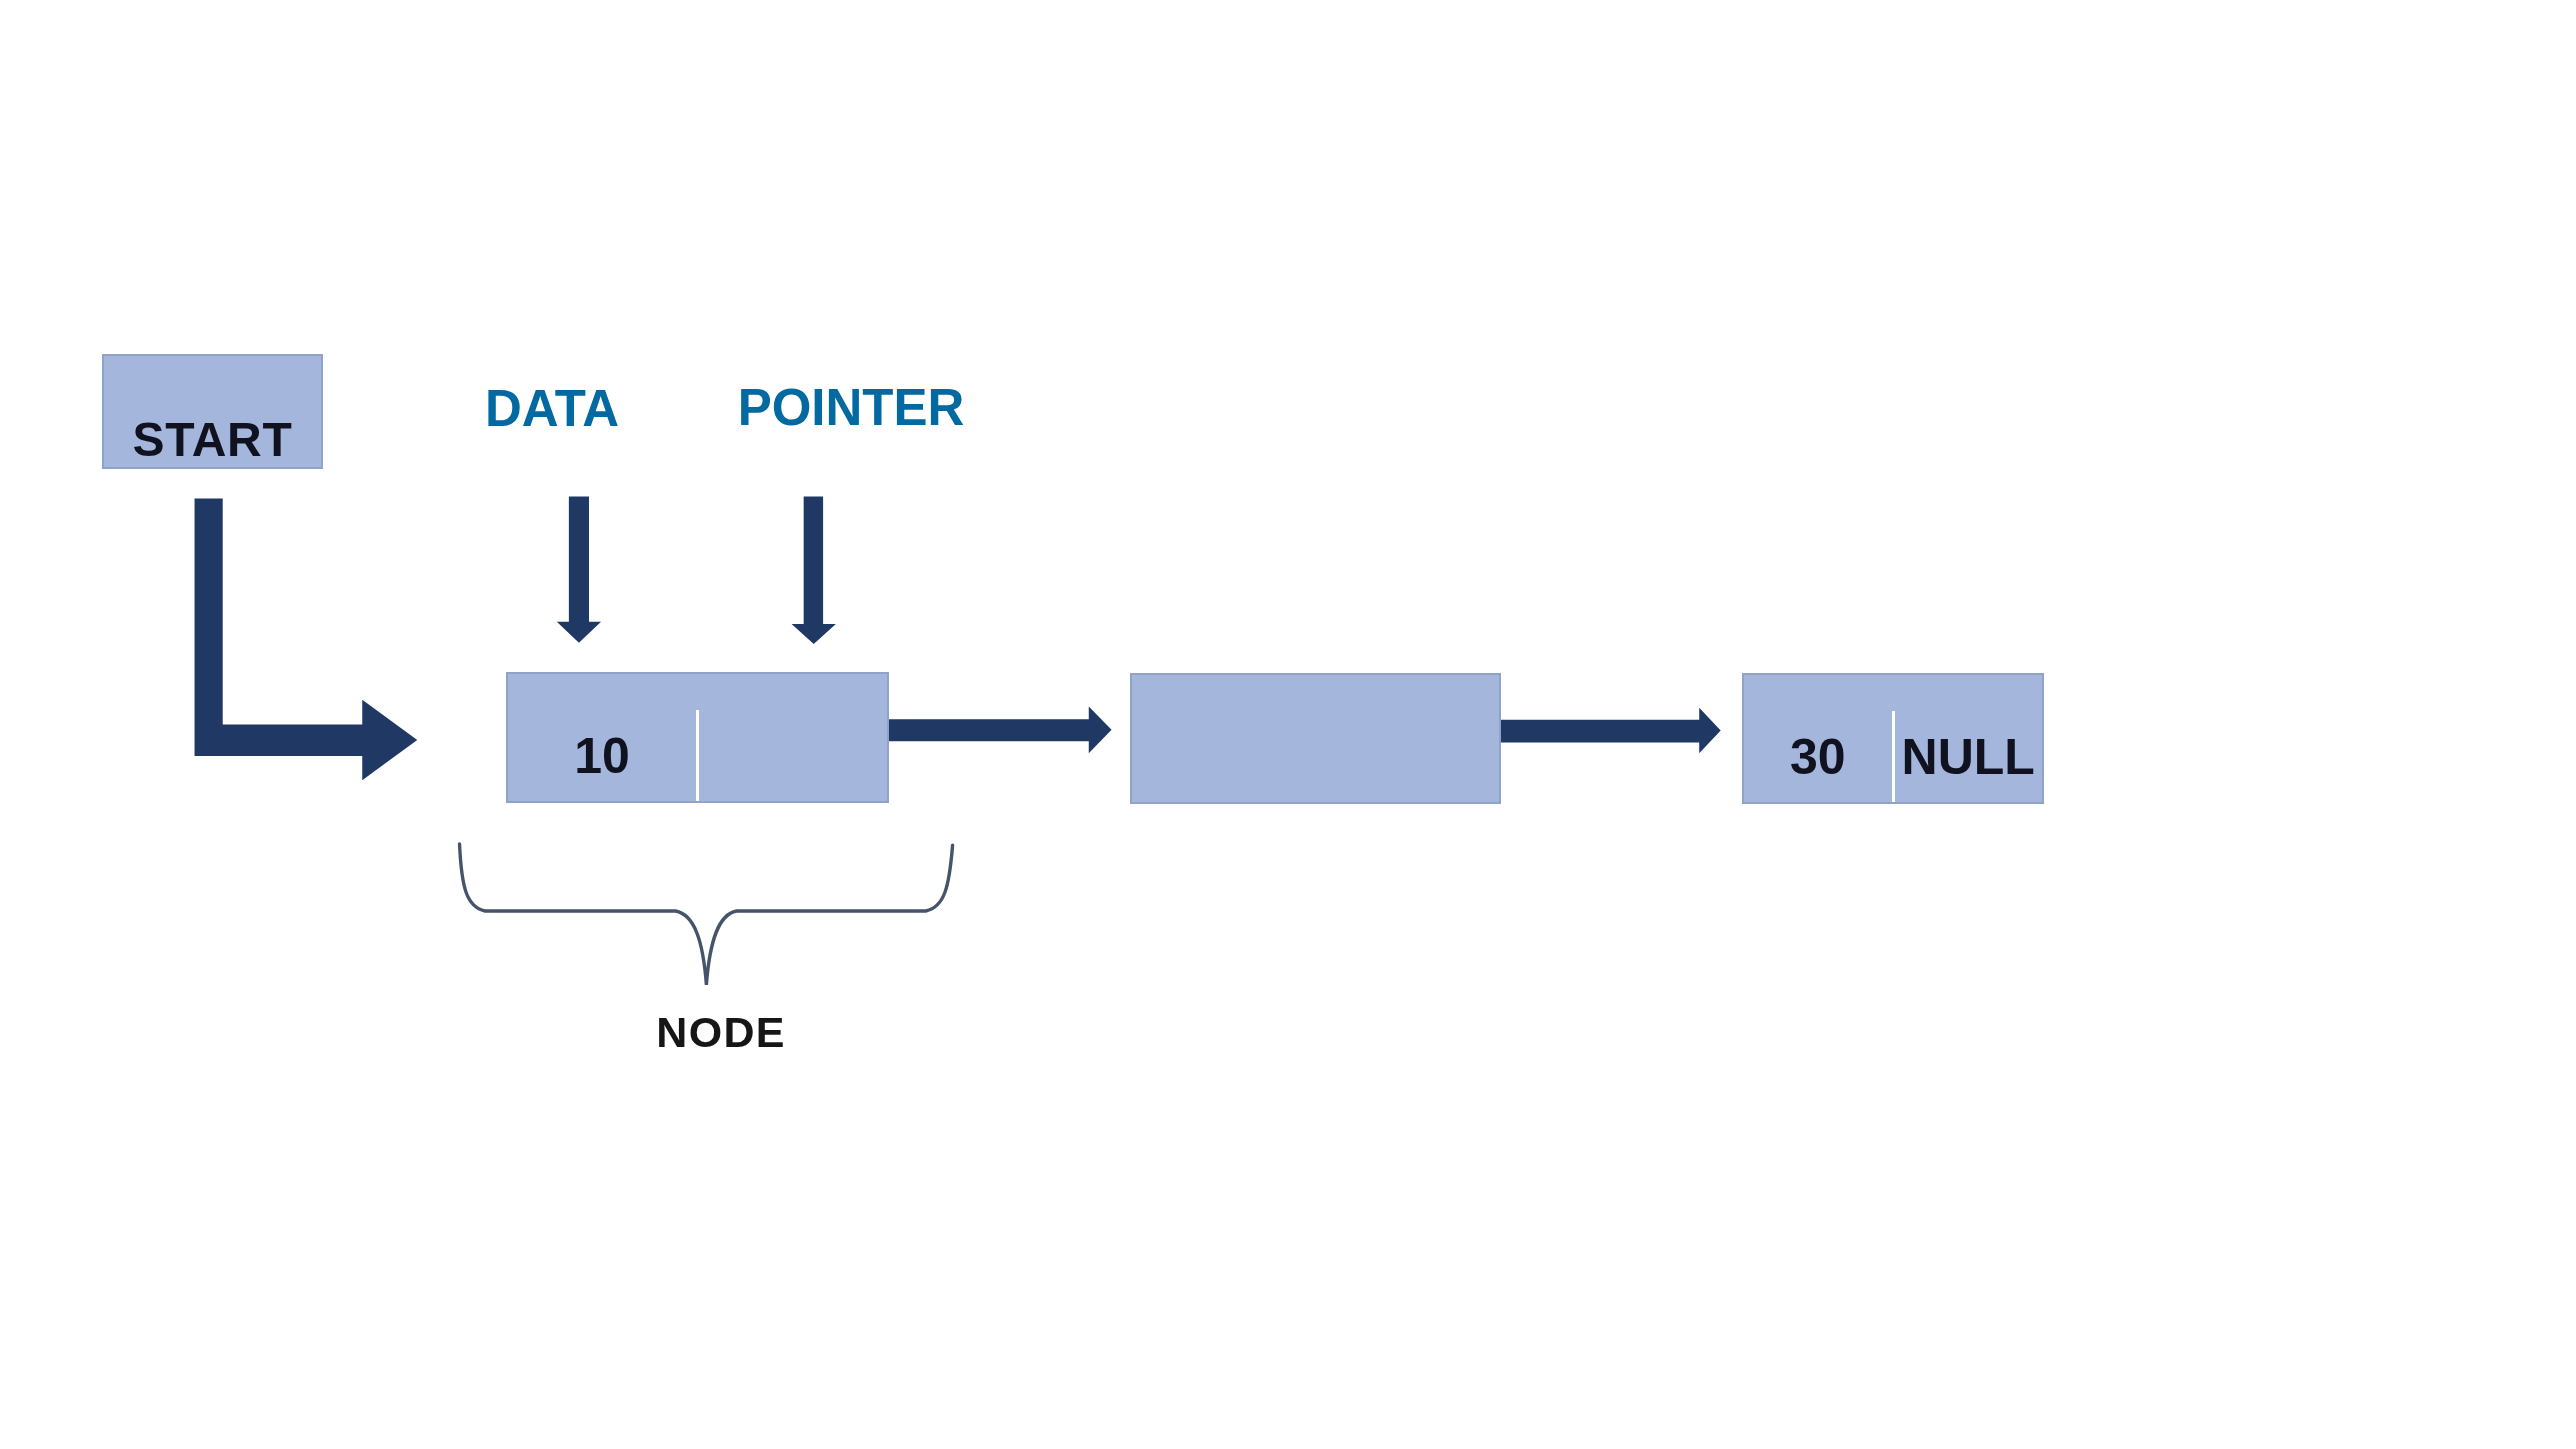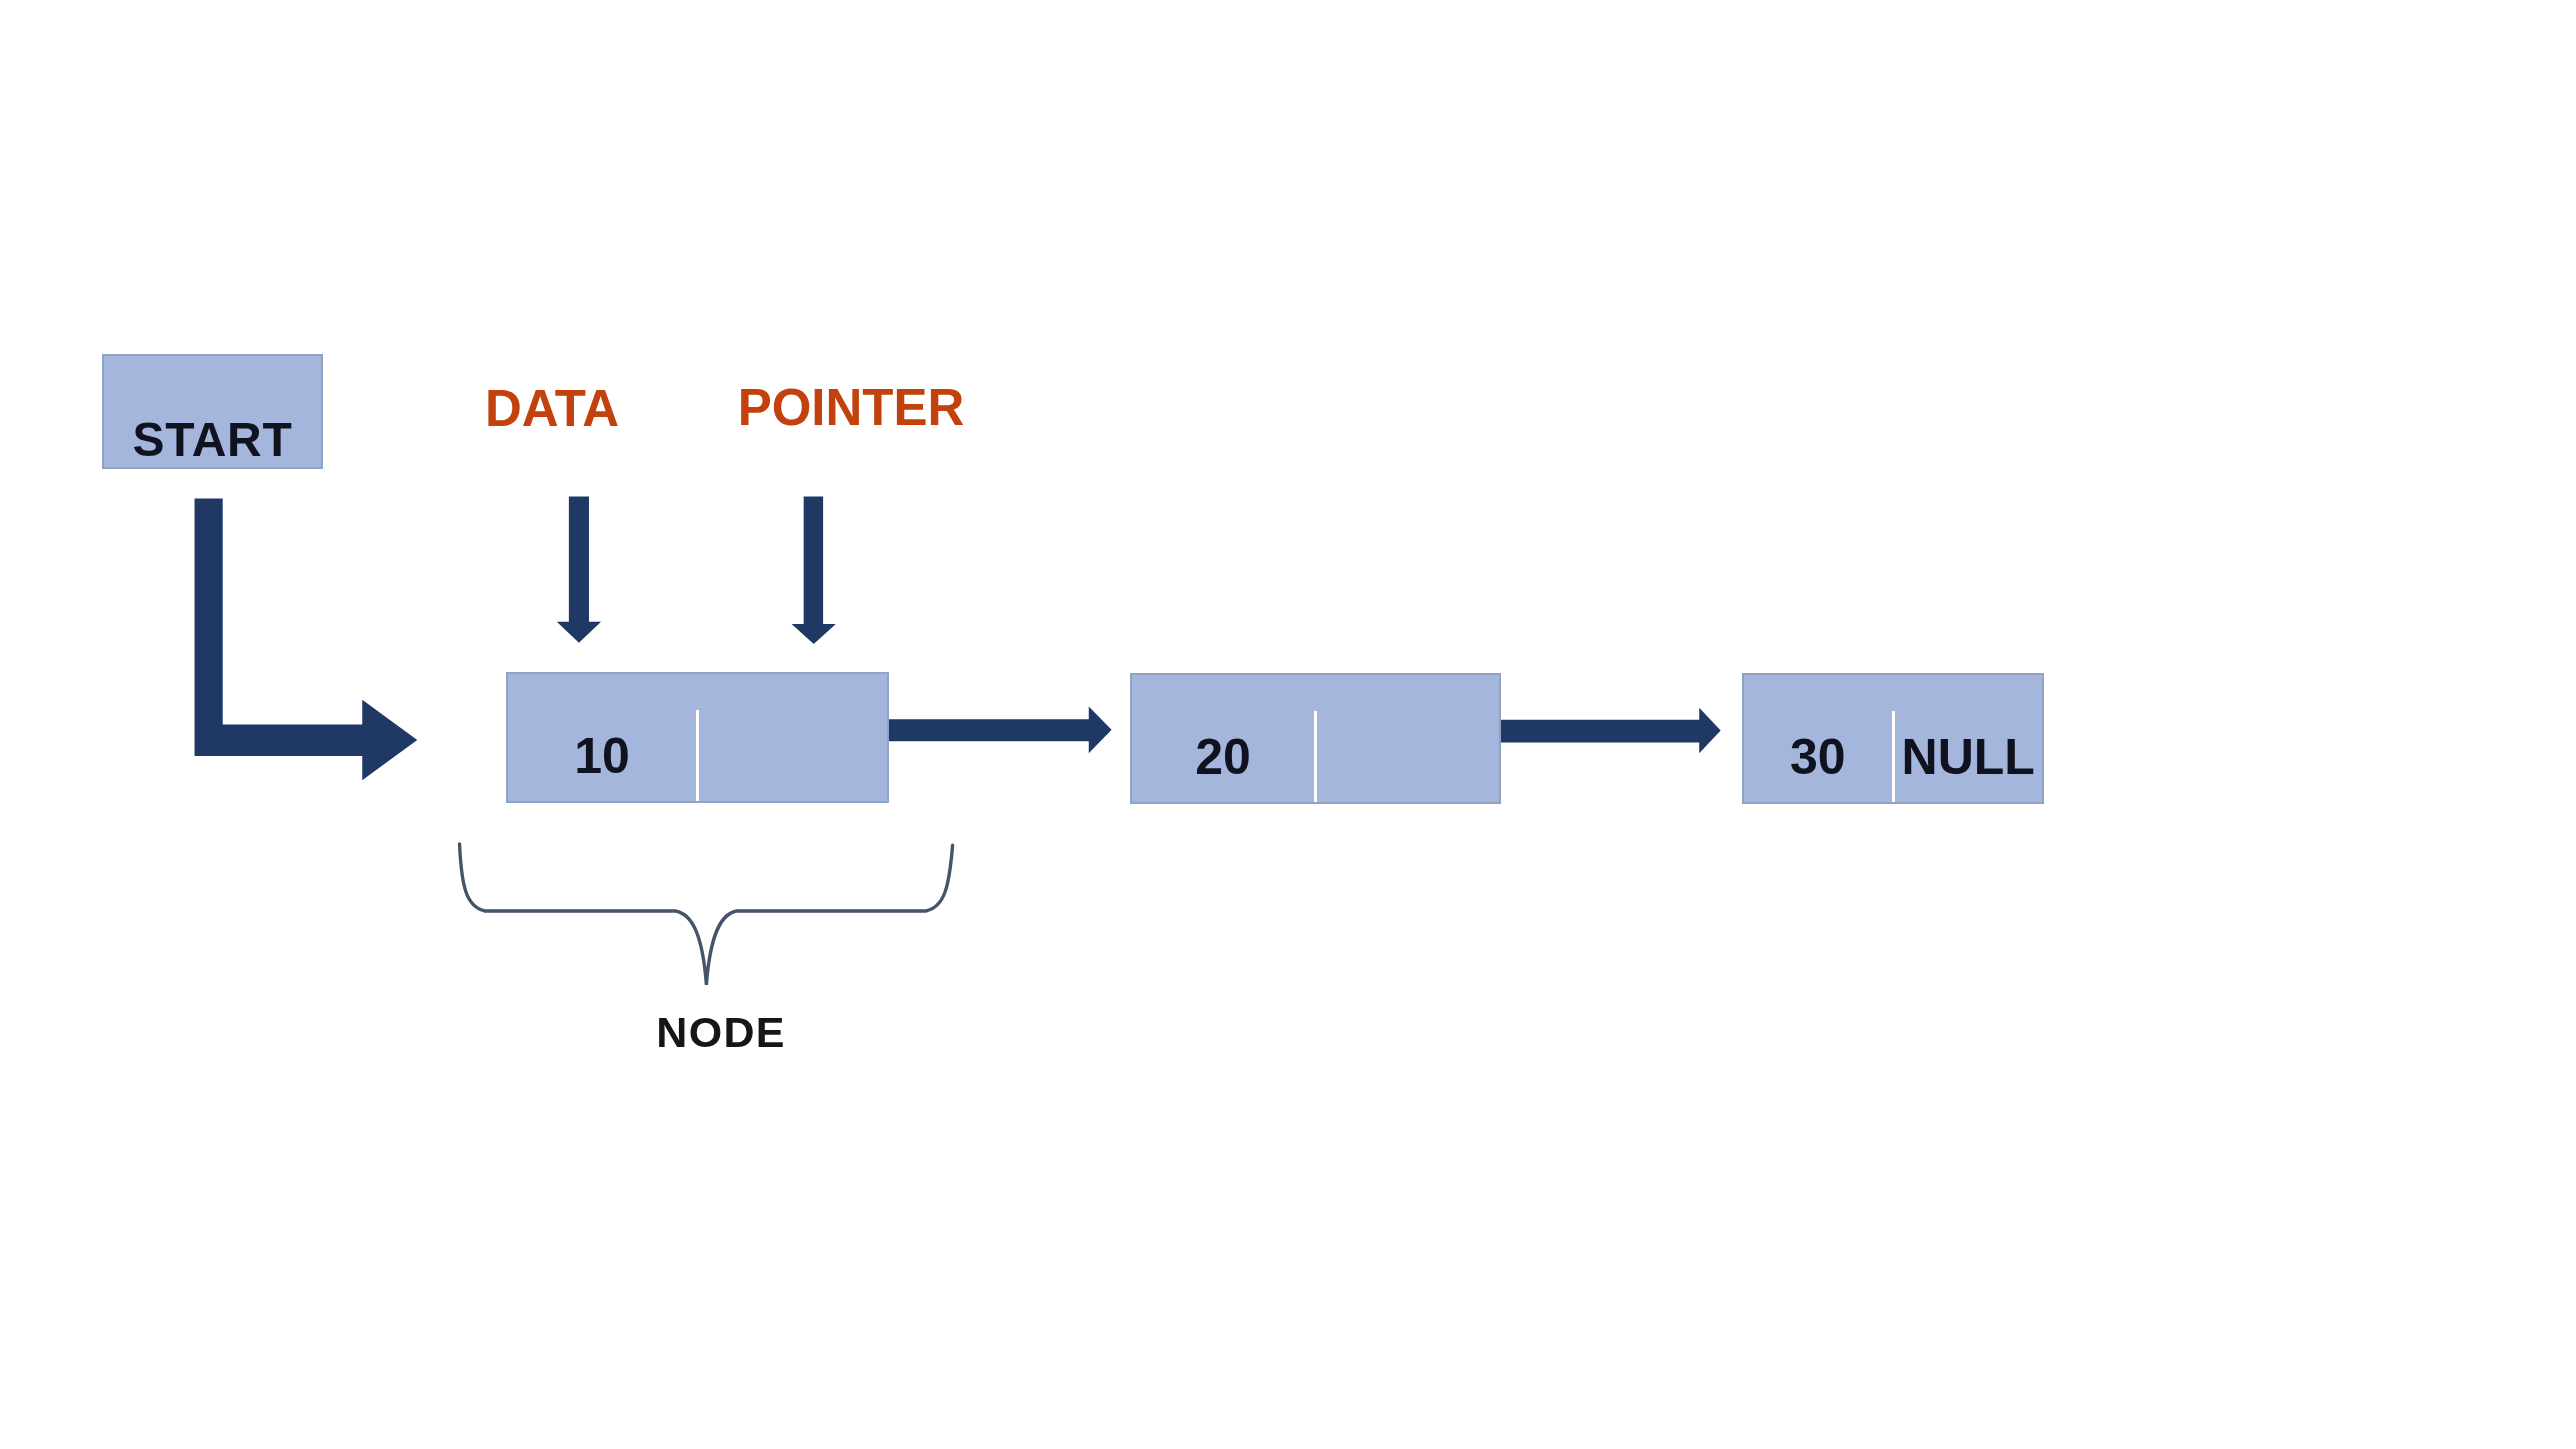--- a/index.html
+++ b/index.html
@@ -26,21 +26,21 @@
   }
   .start-box{
     left:102px;top:354px;width:221px;height:115px;
     display:flex;align-items:flex-end;justify-content:center;
     font-size:48px;font-weight:700;color:var(--text-dark);
     letter-spacing:0.7px;
   }
   .field-label{
     position:absolute;
     transform:translateX(-50%);
-    font-size:51px;font-weight:700;color:#c2410c;
+    font-size:51px;font-weight:700;color:#0369a1;
     white-space:nowrap;
   }
   .label-data{left:552px;top:379px;}
   .label-pointer{left:851px;top:378px;}
   .node{
     position:absolute;
     height:131px;width:379px;
     background:var(--node-fill);
     border:2px solid var(--node-border);
     box-sizing:border-box;
@@ -97,23 +97,20 @@
   <div class="node node-1">
     <div class="cell data-cell">
       <span>10</span>
     </div>
     <div class="cell pointer-cell">
       <span></span>
     </div>
   </div>
 
   <div class="node node-2">
-    <div class="cell data-cell">
-      <span>20</span>
-    </div>
     <div class="cell pointer-cell">
       <span></span>
     </div>
   </div>
 
   <div class="node node-3">
     <div class="cell data-cell">
       <span>30</span>
     </div>
     <div class="cell pointer-cell">

